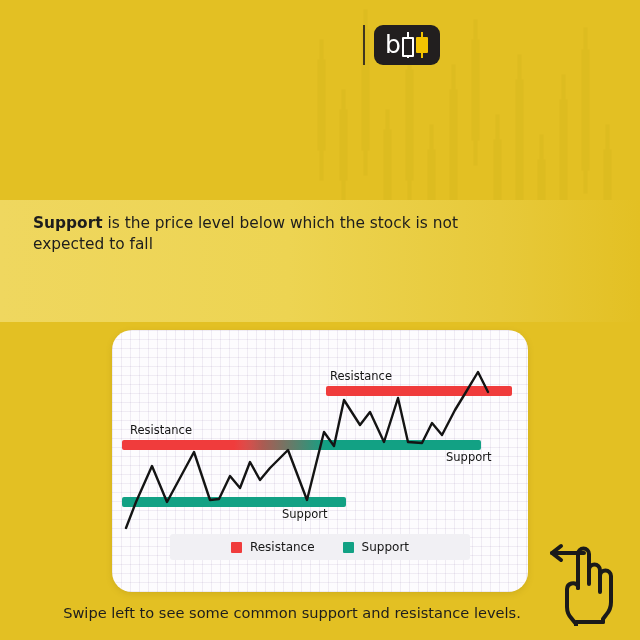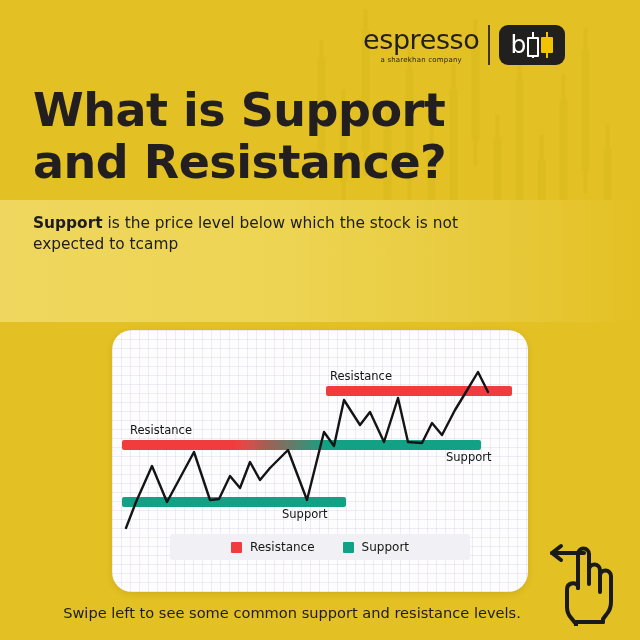--- a/index.html
+++ b/index.html
@@ -138,49 +138,41 @@
         <rect x="284" y="28" width="3" height="165"></rect>
       <rect x="304" y="150" width="7" height="95"></rect>
         <rect x="306" y="125" width="3" height="145"></rect>
     </g>
   </svg>
 
   <div class="bg-light-band"></div>
 
   <div class="logo-row">
 
-    <div class="espresso">
-      <div class="espresso-word">espresso</div>
-      <div class="espresso-sub">a sharekhan company</div>
-    </div>
 
     <div class="logo-div"></div>
 
     <div class="bootcamp">
       <div class="bc-text">
         <span>b</span>
         <span class="candle white">
           <span class="wick"></span>
             <span class="body"></span>
         </span>
         <span class="candle yellow">
           <span class="wick"></span>
             <span class="body"></span>
         </span>
       </div>
     </div>
   </div>
 
-  <div class="headline">
-    <span>What is Support</span>
-    <span>and Resistance?</span>
-  </div>
 
   <div class="para para-1">
-    <b>Support</b><span> is the price level below which the stock is not expected to tcamp</span>
+    <b>Support</b><span> is the price level below which the stock is not expected to fall</span>
   </div>
 
 
   <div class="card">
     <div class="card-grid"></div>
 
     <svg class="chart-svg" viewBox="0 0 416 262">
       <defs>
         <linearGradient id="redfade" x1="0" y1="0" x2="1" y2="0">
           <stop offset="0%" stop-color="#F03C3C" stop-opacity="1"></stop>

